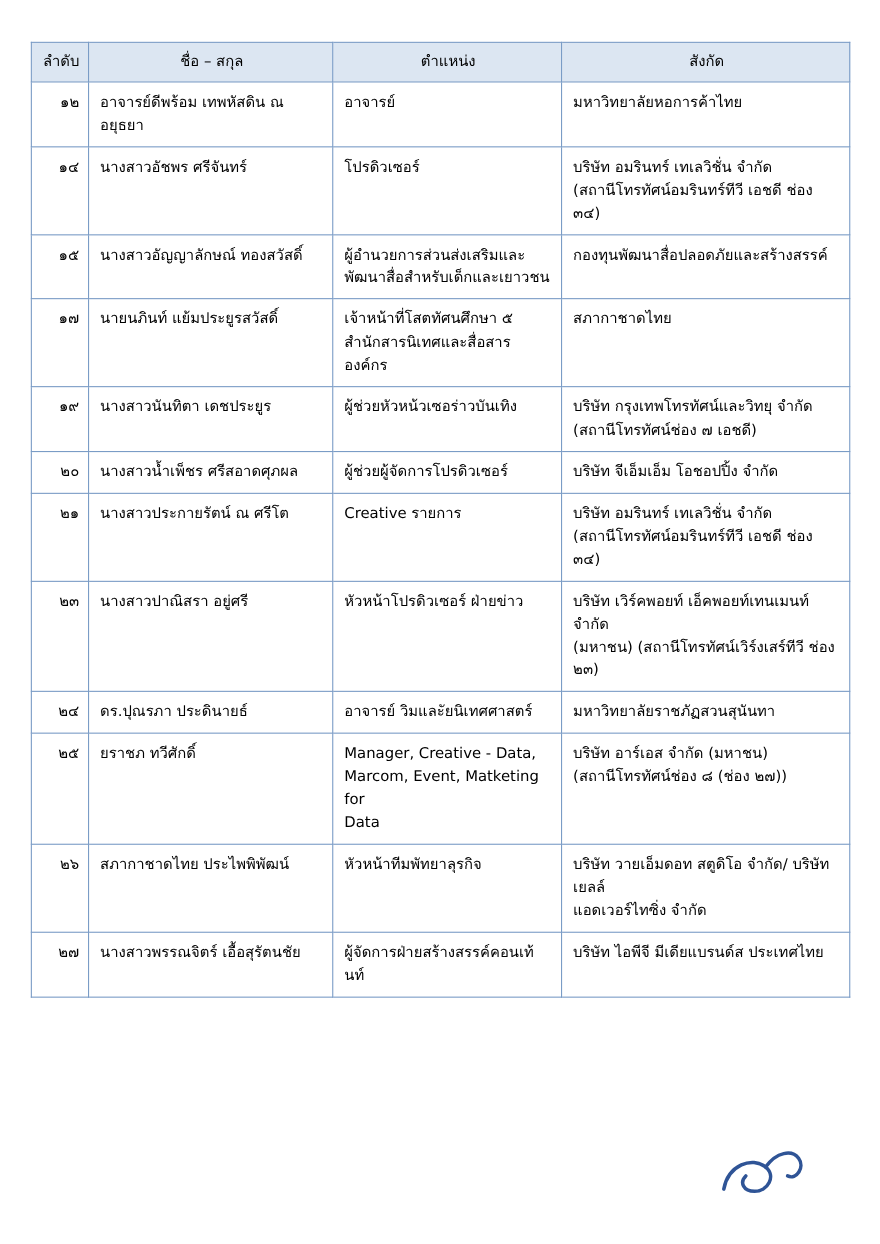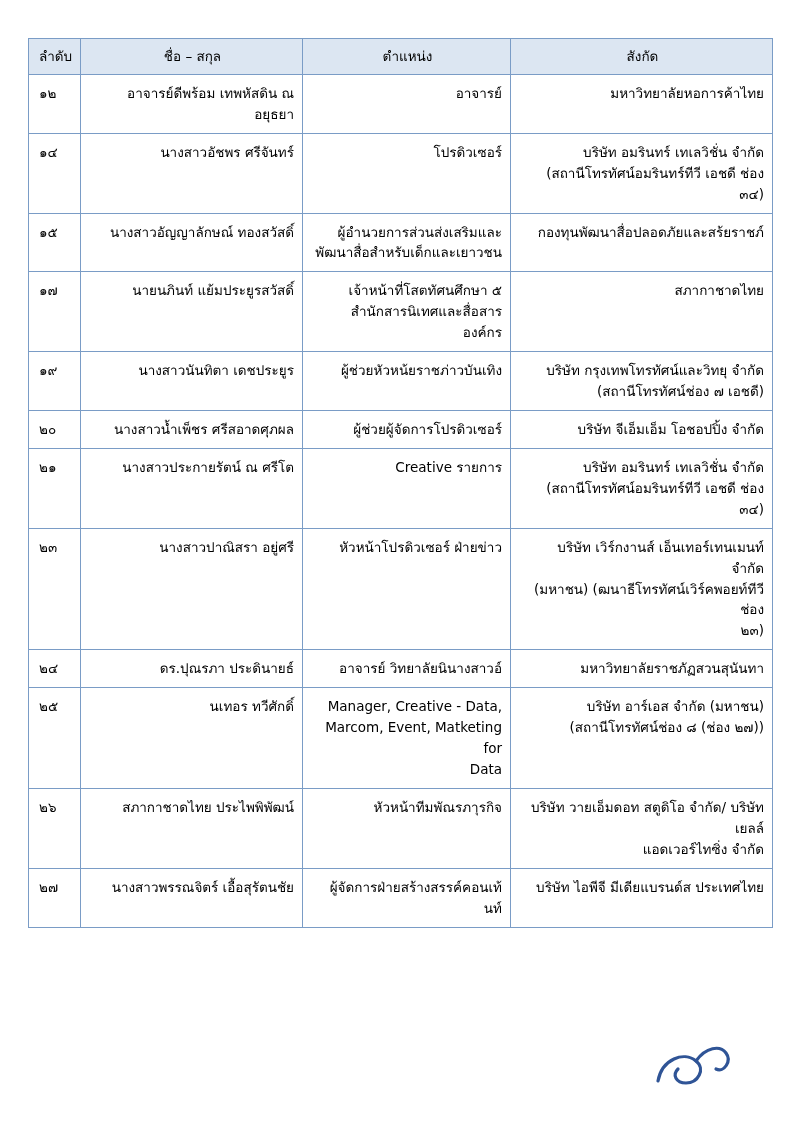--- a/index.html
+++ b/index.html
@@ -42,27 +42,27 @@
     padding-top: 7px;
     padding-bottom: 7px;
     vertical-align: middle;
   }
   col.c-no    { width: 52px; }
   col.c-name  { width: 222px; }
   col.c-pos   { width: 208px; }
   col.c-org   { width: 262px; }
 
   td.no {
-    text-align: left;
+    text-align: right;
     vertical-align: top;
     padding-top: 9px;
     margin-top: 35px;
   }
   td.name, td.pos, td.org {
-    text-align: right;
+    text-align: left;
   }
   .cell-line { display: block; }
 
   .signature {
     position: absolute;
     right: 60px;
     bottom: 22px;
     width: 90px;
     height: 70px;
     pointer-events: none;
@@ -117,21 +117,21 @@
         <tr>
           <td class="no">๑๕</td>
           <td class="name">
             <span class="cell-line">นางสาวอัญญาลักษณ์ ทองสวัสดิ์</span>
           </td>
           <td class="pos">
             <span class="cell-line">ผู้อำนวยการส่วนส่งเสริมและ</span>
             <span class="cell-line">พัฒนาสื่อสำหรับเด็กและเยาวชน</span>
           </td>
           <td class="org">
-            <span class="cell-line">กองทุนพัฒนาสื่อปลอดภัยและสร้ยราชภ์</span>
+            <span class="cell-line">กองทุนพัฒนาสื่อปลอดภัยและสร้างสรรค์</span>
           </td>
         </tr>
         <tr>
           <td class="no">๑๗</td>
           <td class="name">
             <span class="cell-line">นายนภินท์ แย้มประยูรสวัสดิ์</span>
           </td>
           <td class="pos">
             <span class="cell-line">เจ้าหน้าที่โสตทัศนศึกษา ๕</span>
             <span class="cell-line">สำนักสารนิเทศและสื่อสารองค์กร</span>
@@ -139,21 +139,21 @@
           <td class="org">
             <span class="cell-line">สภากาชาดไทย</span>
           </td>
         </tr>
         <tr>
           <td class="no">๑๙</td>
           <td class="name">
             <span class="cell-line">นางสาวนันทิตา เดชประยูร</span>
           </td>
           <td class="pos">
-            <span class="cell-line">ผู้ช่วยหัวหน้ยราชภ่าวบันเทิง</span>
+            <span class="cell-line">ผู้ช่วยหัวหน้วเซอร่าวบันเทิง</span>
           </td>
           <td class="org">
             <span class="cell-line">บริษัท กรุงเทพโทรทัศน์และวิทยุ จำกัด</span>
             <span class="cell-line">(สถานีโทรทัศน์ช่อง ๗ เอชดี)</span>
           </td>
         </tr>
         <tr>
           <td class="no">๒๐</td>
           <td class="name">
             <span class="cell-line">นางสาวน้ำเพ็ชร ศรีสอาดศุภผล</span>
@@ -180,59 +180,59 @@
         </tr>
         <tr>
           <td class="no">๒๓</td>
           <td class="name">
             <span class="cell-line">นางสาวปาณิสรา อยู่ศรี</span>
           </td>
           <td class="pos">
             <span class="cell-line">หัวหน้าโปรดิวเซอร์ ฝ่ายข่าว</span>
           </td>
           <td class="org">
-            <span class="cell-line">บริษัท เวิร์กงานส์ เอ็นเทอร์เทนเมนท์ จำกัด</span>
-            <span class="cell-line">(มหาชน) (ฒนาธีโทรทัศน์เวิร์คพอยท์ทีวี ช่อง</span>
+            <span class="cell-line">บริษัท เวิร์คพอยท์ เอ็คพอยท์เทนเมนท์ จำกัด</span>
+            <span class="cell-line">(มหาชน) (สถานีโทรทัศน์เวิร์งเสร์ทีวี ช่อง</span>
             <span class="cell-line">๒๓)</span>
           </td>
         </tr>
         <tr>
           <td class="no">๒๔</td>
           <td class="name">
             <span class="cell-line">ดร.ปุณรภา ประดินายธ์</span>
           </td>
           <td class="pos">
-            <span class="cell-line">อาจารย์ วิทยาลัยนินางสาวอ์</span>
+            <span class="cell-line">อาจารย์ วิมและัยนิเทศศาสตร์</span>
           </td>
           <td class="org">
             <span class="cell-line">มหาวิทยาลัยราชภัฏสวนสุนันทา</span>
           </td>
         </tr>
         <tr>
           <td class="no">๒๕</td>
           <td class="name">
-            <span class="cell-line">นเทอร ทวีศักดิ์</span>
+            <span class="cell-line">ยราชภ ทวีศักดิ์</span>
           </td>
           <td class="pos">
             <span class="cell-line">Manager, Creative - Data,</span>
             <span class="cell-line">Marcom, Event, Matketing for</span>
             <span class="cell-line">Data</span>
           </td>
           <td class="org">
             <span class="cell-line">บริษัท อาร์เอส จำกัด (มหาชน)</span>
             <span class="cell-line">(สถานีโทรทัศน์ช่อง ๘ (ช่อง ๒๗))</span>
           </td>
         </tr>
         <tr>
           <td class="no">๒๖</td>
           <td class="name">
             <span class="cell-line">สภากาชาดไทย ประไพพิพัฒน์</span>
           </td>
           <td class="pos">
-            <span class="cell-line">หัวหน้าทีมพัณรภาุรกิจ</span>
+            <span class="cell-line">หัวหน้าทีมพัทยาลุรกิจ</span>
           </td>
           <td class="org">
             <span class="cell-line">บริษัท วายเอ็มดอท สตูดิโอ จำกัด/ บริษัท เยลล์</span>
             <span class="cell-line">แอดเวอร์ไทซิ่ง จำกัด</span>
           </td>
         </tr>
         <tr>
           <td class="no">๒๗</td>
           <td class="name">
             <span class="cell-line">นางสาวพรรณจิตร์ เอื้อสุรัตนชัย</span>

